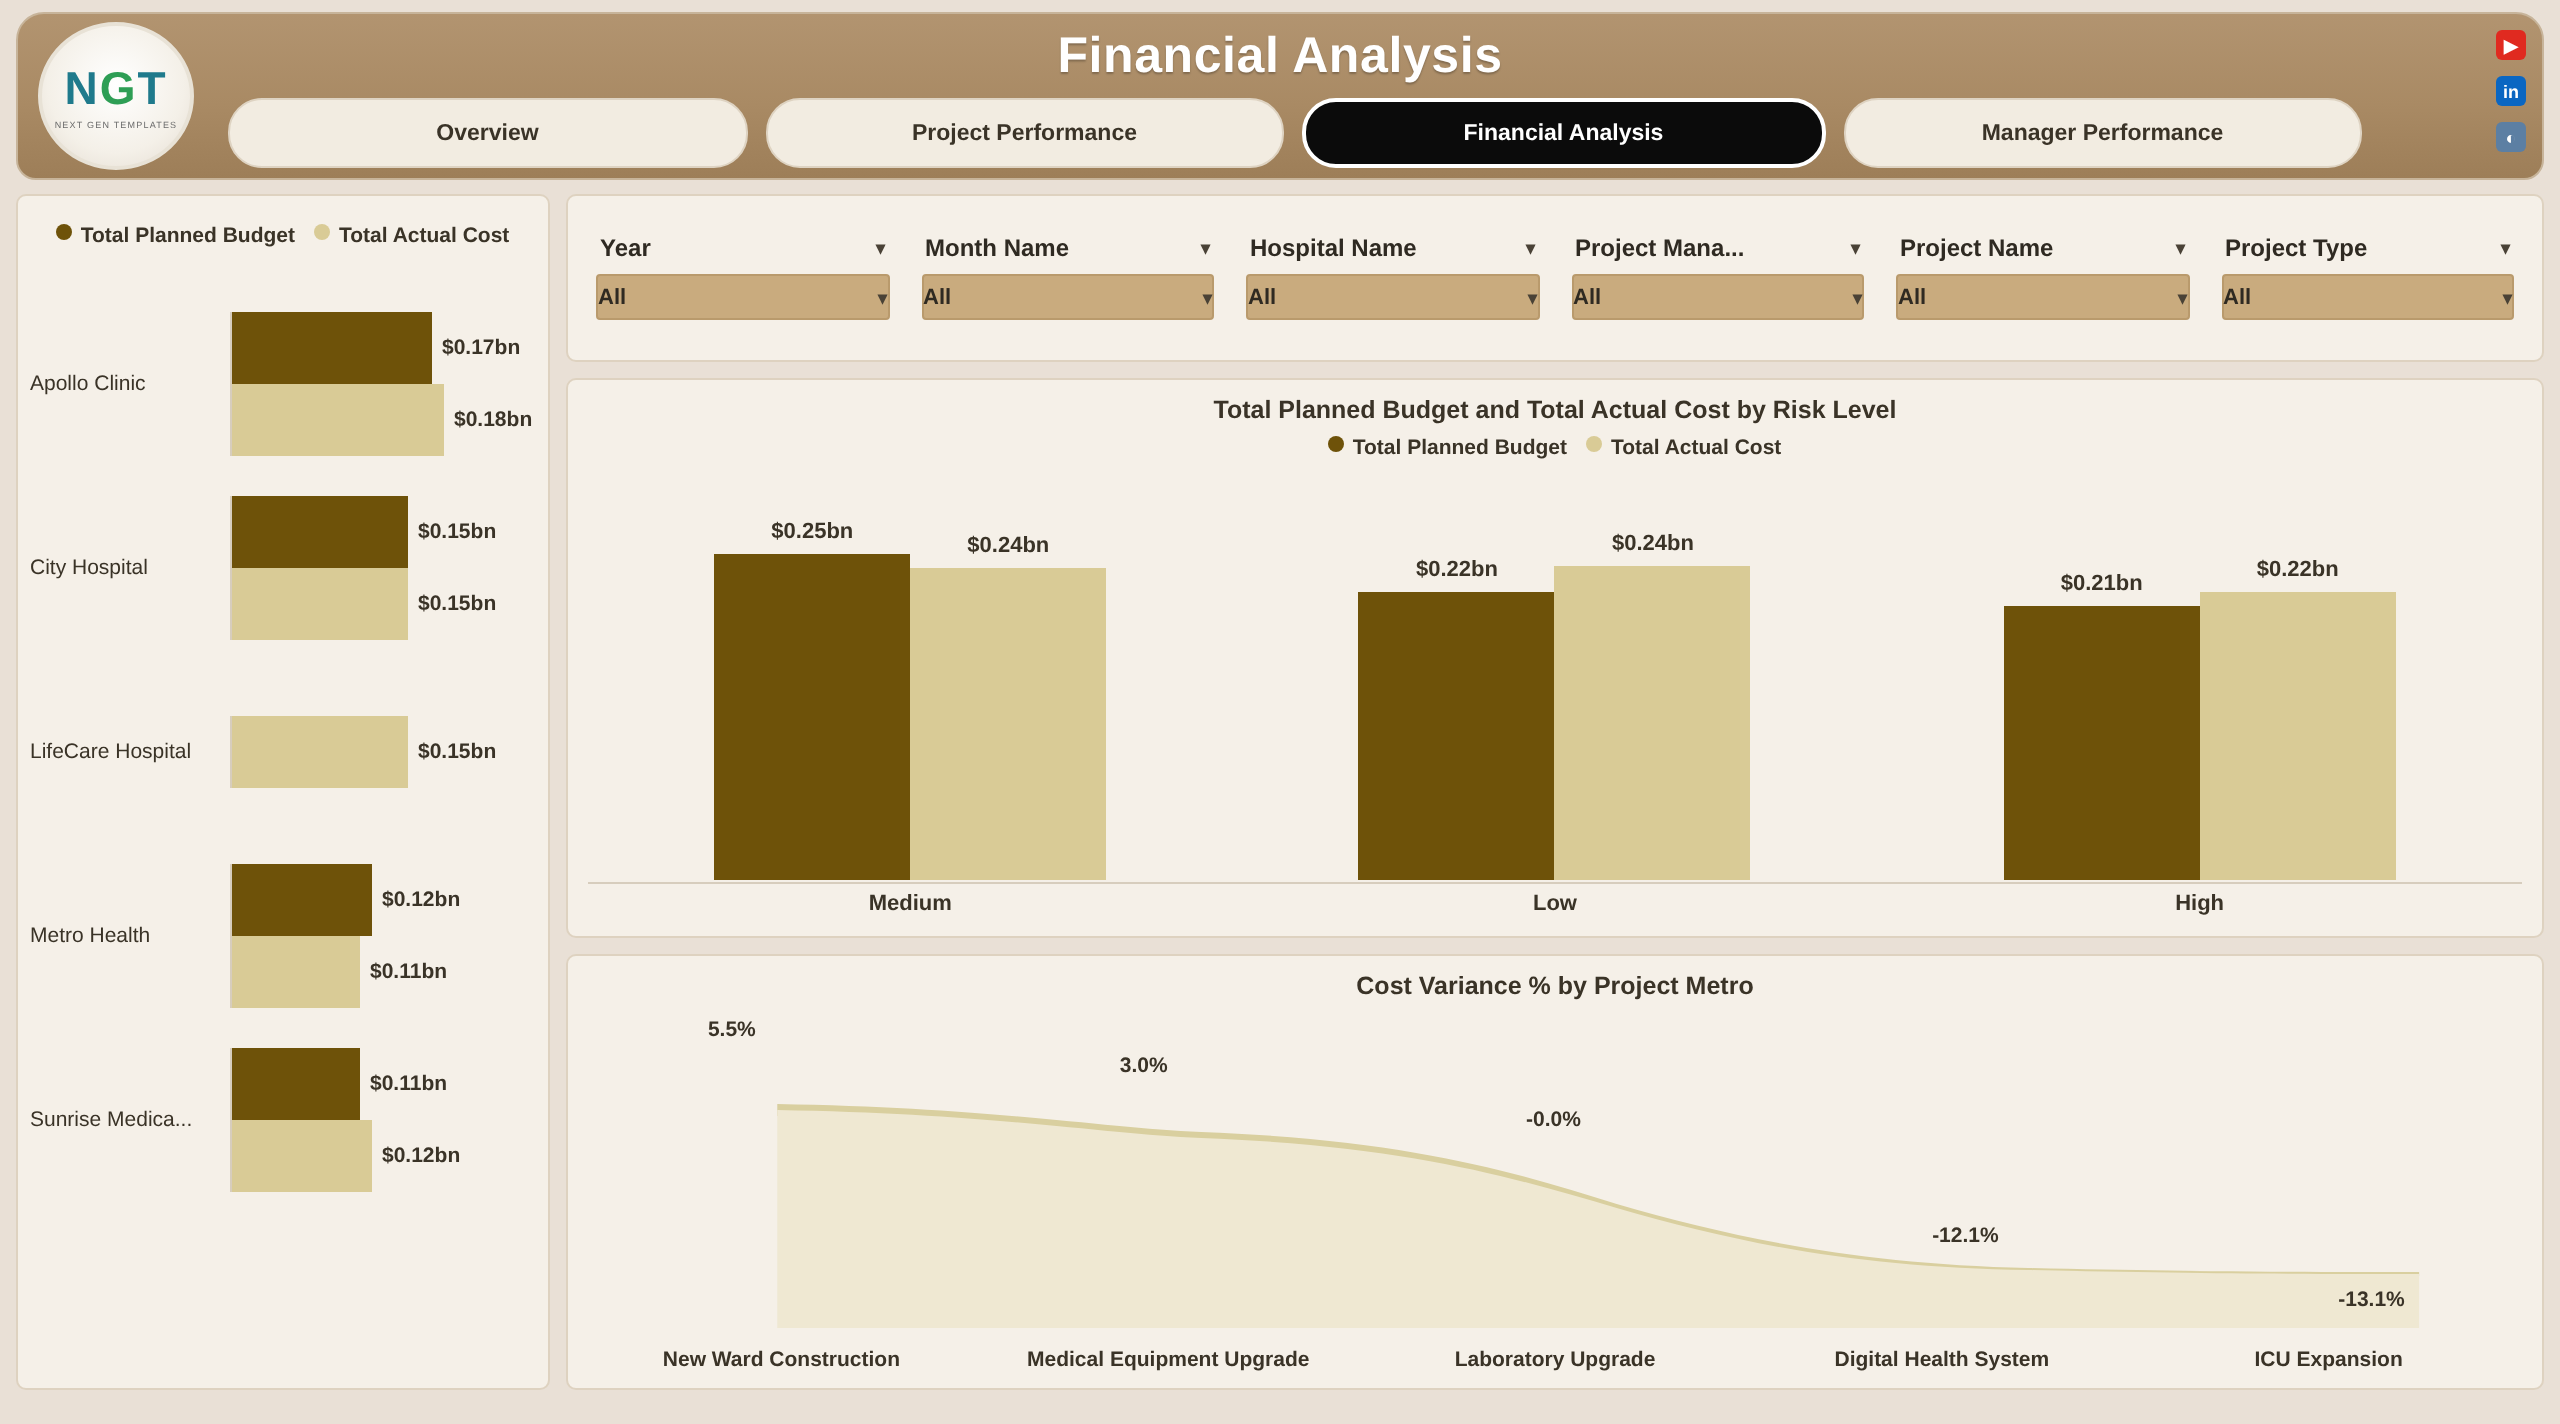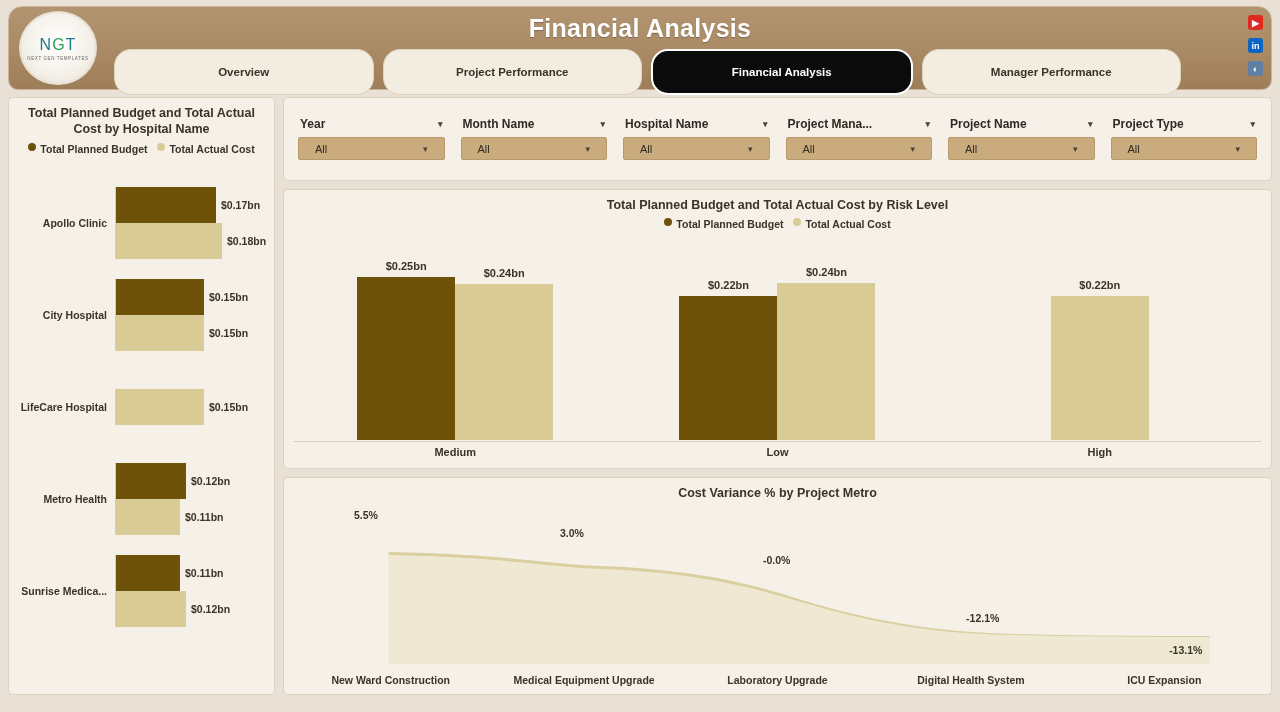--- a/index.html
+++ b/index.html
@@ -36,32 +36,32 @@
   .logo {
     position: absolute;
     left: 10px; top: 4px;
     width: 78px; height: 74px;
     border-radius: 50%;
     background: radial-gradient(circle at 50% 42%, #ffffff 0%, #f4f0e8 62%, #e3dbd0 100%);
     border: 2px solid #e8e2d6;
     display: flex; flex-direction: column;
     align-items: center; justify-content: center;
   }
-  .logo-main { font-size: 16px; font-weight: normal; color: #1f7a8c; letter-spacing: 1px; }
+  .logo-main { font-size: 23px; font-weight: bold; color: #1f7a8c; letter-spacing: 1px; }
   .logo-main .g { color: #2e9e55; }
   .logo-sub { font-size: 4.5px; color: #6b6b6b; letter-spacing: .6px; margin-top: 2px; }
 
   .tabs {
     position: absolute;
     left: 105px; right: 90px; top: 42px;
     display: flex; gap: 9px;
   }
   .tab {
     flex: 1;
-    height: 46px;
+    height: 35px;
     border-radius: 17px;
     background: #f2ece1;
     color: #3a3327;
     font-size: 11.5px;
     font-weight: bold;
     display: flex; align-items: center; justify-content: center;
     border: 1px solid #ded3c2;
     cursor: pointer;
   }
   .tab.active {
@@ -112,22 +112,22 @@
     display: flex; justify-content: center; gap: 10px;
     margin-top: 6px; font-size: 10.5px; color: #3a3327; font-weight: bold;
   }
   .legend-item { display: flex; align-items: flex-start; gap: 4px; }
   .dot { width: 8px; height: 8px; border-radius: 50%; display: inline-block; }
 
   
   .hosp-rows { margin-top: 22px; }
   .hosp-row { display: flex; align-items: center; height: 92px; }
   .hosp-label {
-    width: 100px; text-align: right; padding-right: 8px;
-    font-size: 10.5px; font-weight: bold; color: #3a3327;
+    width: 100px; padding-right: 8px;
+    font-size: 10.5px; font-weight: normal; color: #3a3327;
   }
   .hosp-bars { flex: 1; position: relative; }
   .hbar { height: 36px; display: flex; align-items: center; }
   .hbar .fill { height: 36px; }
   .hbar .val { font-size: 10.5px; font-weight: bold; color: #3a3327; margin-left: 5px; white-space: nowrap; }
   .axis-line {
     position: absolute; left: 0; top: 0; bottom: 0; width: 1px; background: #d7cdbd;
   }
 
   
@@ -142,22 +142,22 @@
     display: flex; justify-content: space-between; align-items: center;
     font-size: 12px; font-weight: bold; color: #2f2a22;
     padding: 0 2px 6px 2px;
   }
   .filter-select {
     height: 23px;
     background: #c9ab7e;
     border: 1px solid #b99a6c;
     border-radius: 2px;
     display: flex; align-items: center; justify-content: space-between;
-    padding: 0 16px;
-    font-size: 11px; font-weight: normal; color: #2f2a22;
+    padding: 0 0;
+    font-size: 11px; font-weight: bold; color: #2f2a22;
     cursor: pointer;
   }
   .chev { font-size: 9px; color: #4a4236; }
 
   
   .risk { height: 288px; padding: 8px 10px 6px 10px; position: relative; }
   .chart-title { text-align: center; font-size: 12.5px; font-weight: bold; color: #3a3327; }
   .risk-plot {
     position: relative;
     margin-top: 10px;
@@ -209,24 +209,20 @@
     <div class="social">
       <span class="yt">▶</span>
       <span class="li">in</span>
       <span class="web">◐</span>
     </div>
   </div>
 
   <div class="body">
 
     <div class="card left-panel">
-      <div class="panel-title">
-        <div>Total Planned Budget and Total Actual</div>
-        <div>Cost by Hospital Name</div>
-      </div>
       <div class="legend">
         <span class="legend-item">
           <i class="dot" style="background:#6e5209"></i>
           <span>Total Planned Budget</span>
         </span>
         <span class="legend-item">
           <i class="dot" style="background:#d9cb96"></i>
           <span>Total Actual Cost</span>
         </span>
       </div>
@@ -400,20 +396,24 @@
               <div class="lab">$0.22bn</div>
               <div class="bar" style="height:144px;background:#6e5209"></div>
             </div>
             <div class="rbar">
               <div class="lab">$0.24bn</div>
               <div class="bar" style="height:157px;background:#d9cb96"></div>
             </div>
           </div>
           <div class="risk-group">
             <div class="rbar">
+              <div class="lab">$0.21bn</div>
+              <div class="bar" style="height:137px;background:#6e5209"></div>
+            </div>
+            <div class="rbar">
               <div class="lab">$0.22bn</div>
               <div class="bar" style="height:144px;background:#d9cb96"></div>
             </div>
           </div>
         </div>
         <div class="baseline"></div>
         <div class="risk-cats">
           <div class="risk-cat">Medium</div>
           <div class="risk-cat">Low</div>
           <div class="risk-cat">High</div>

